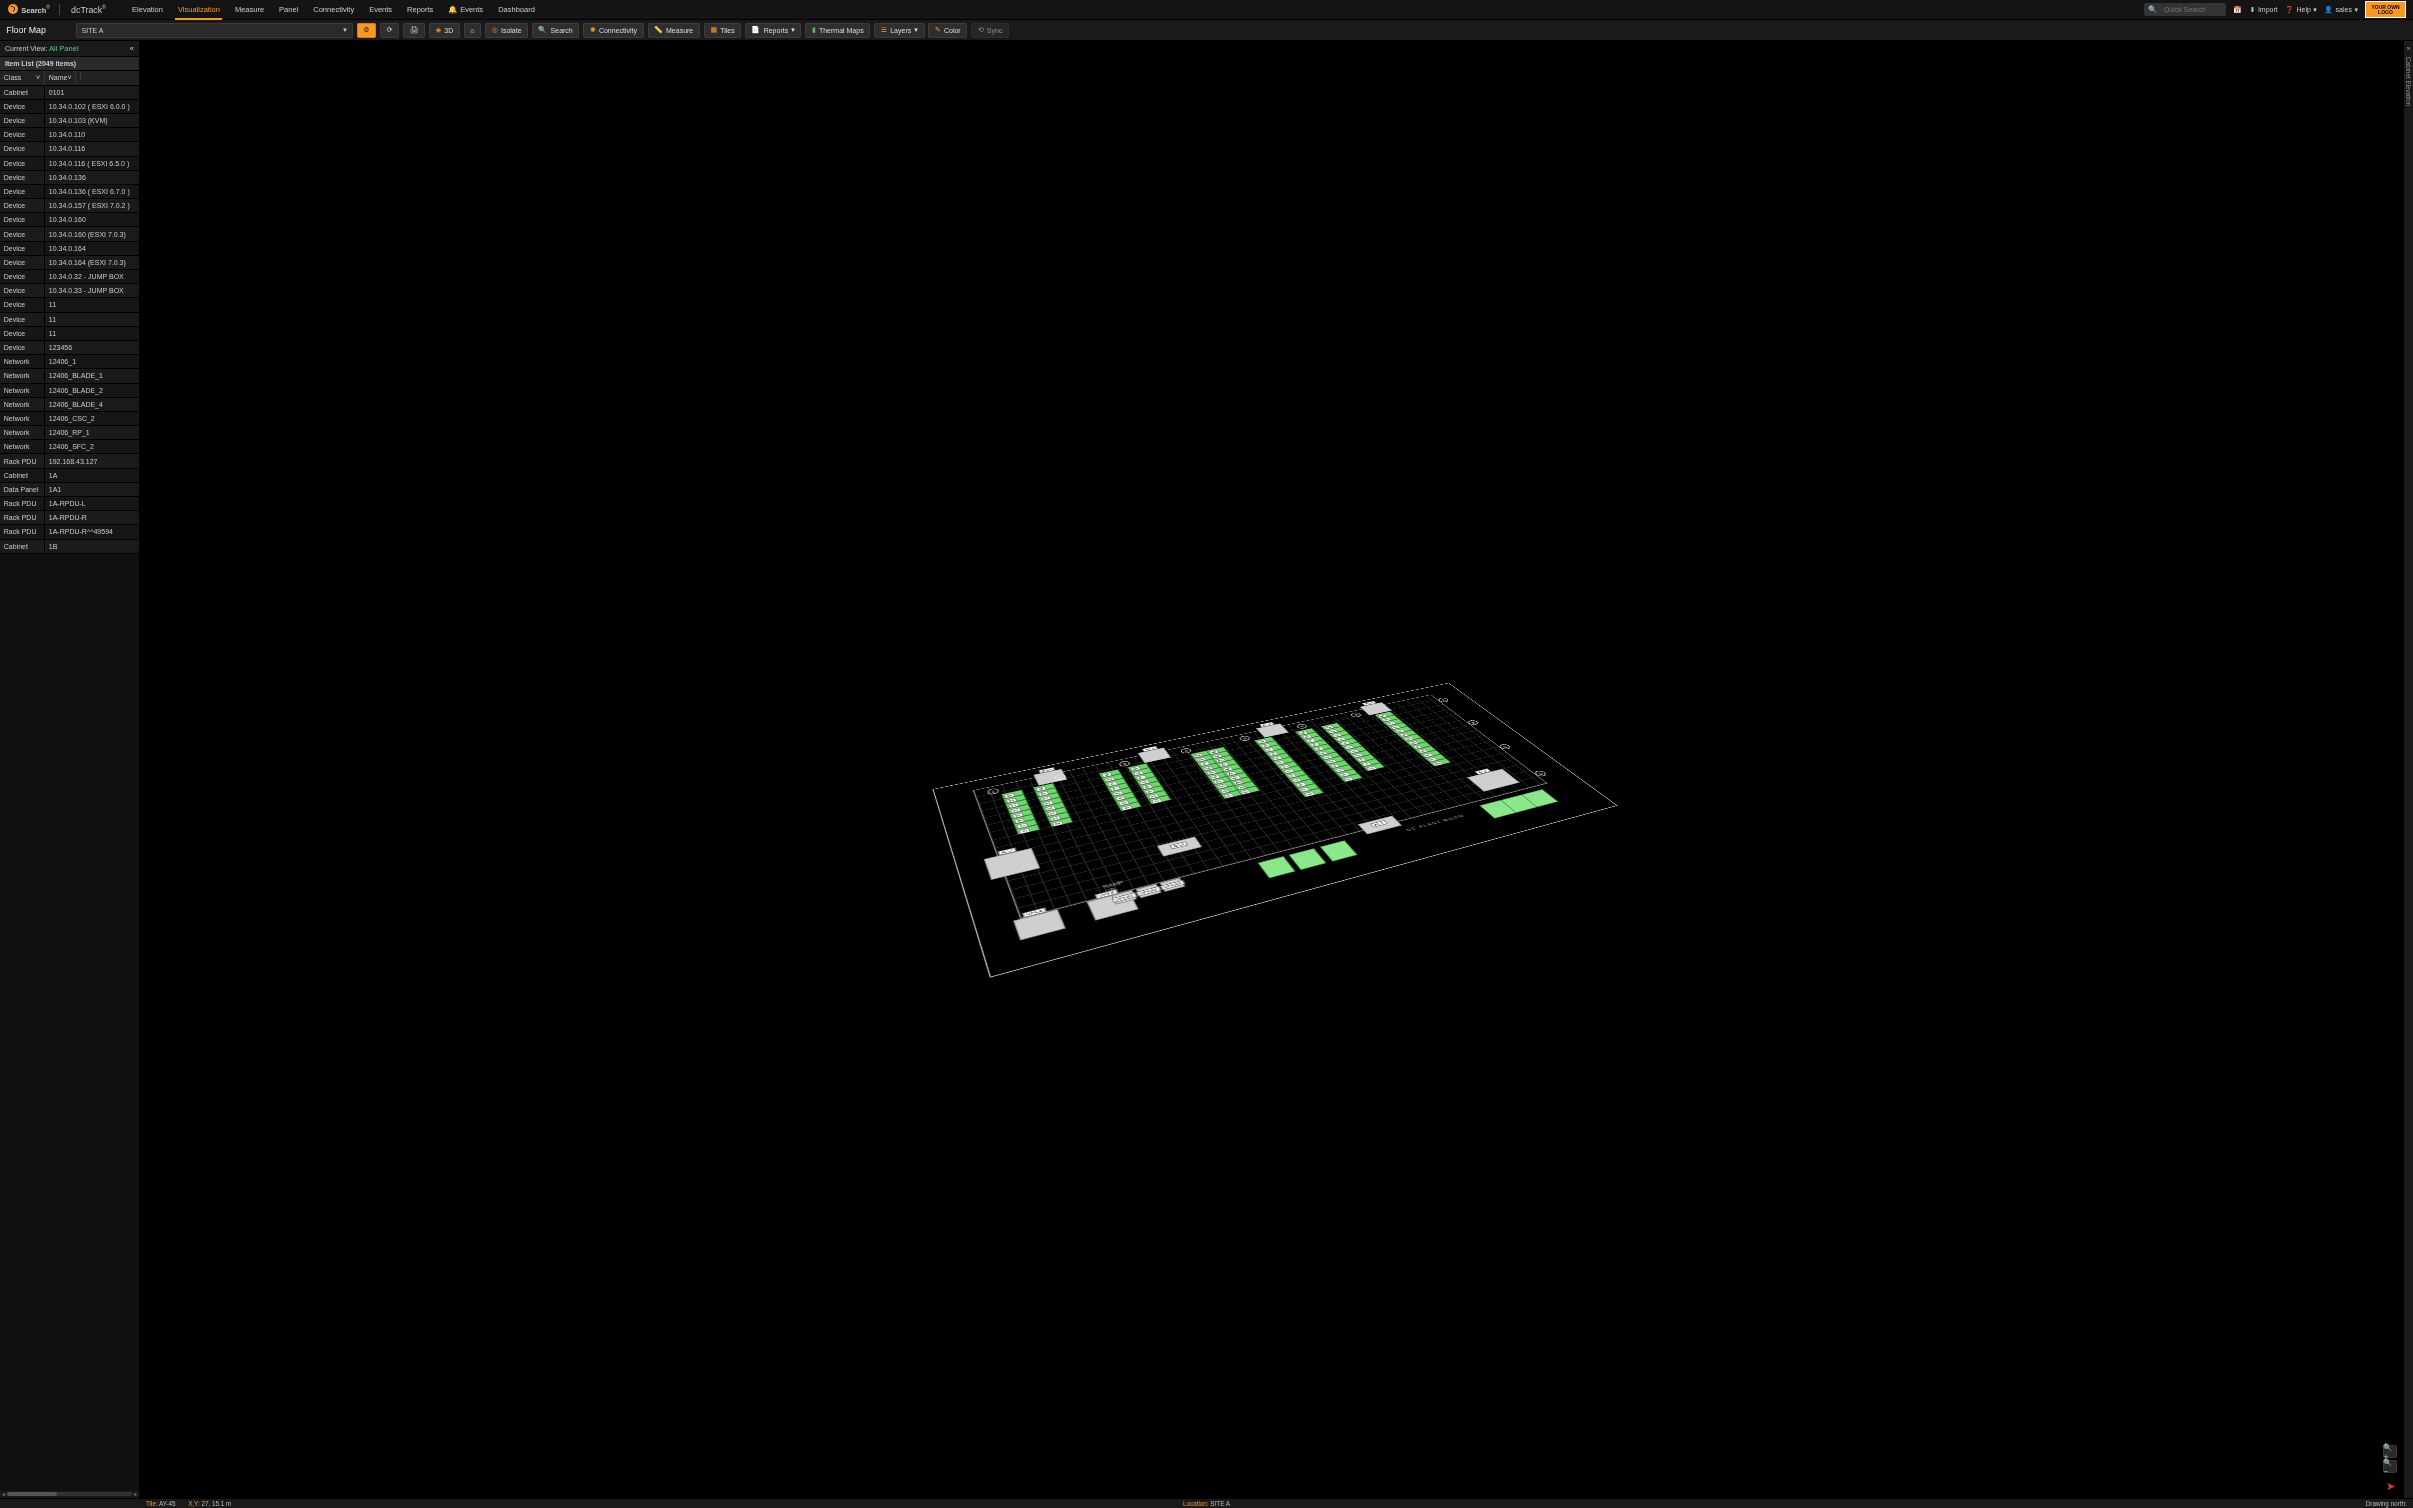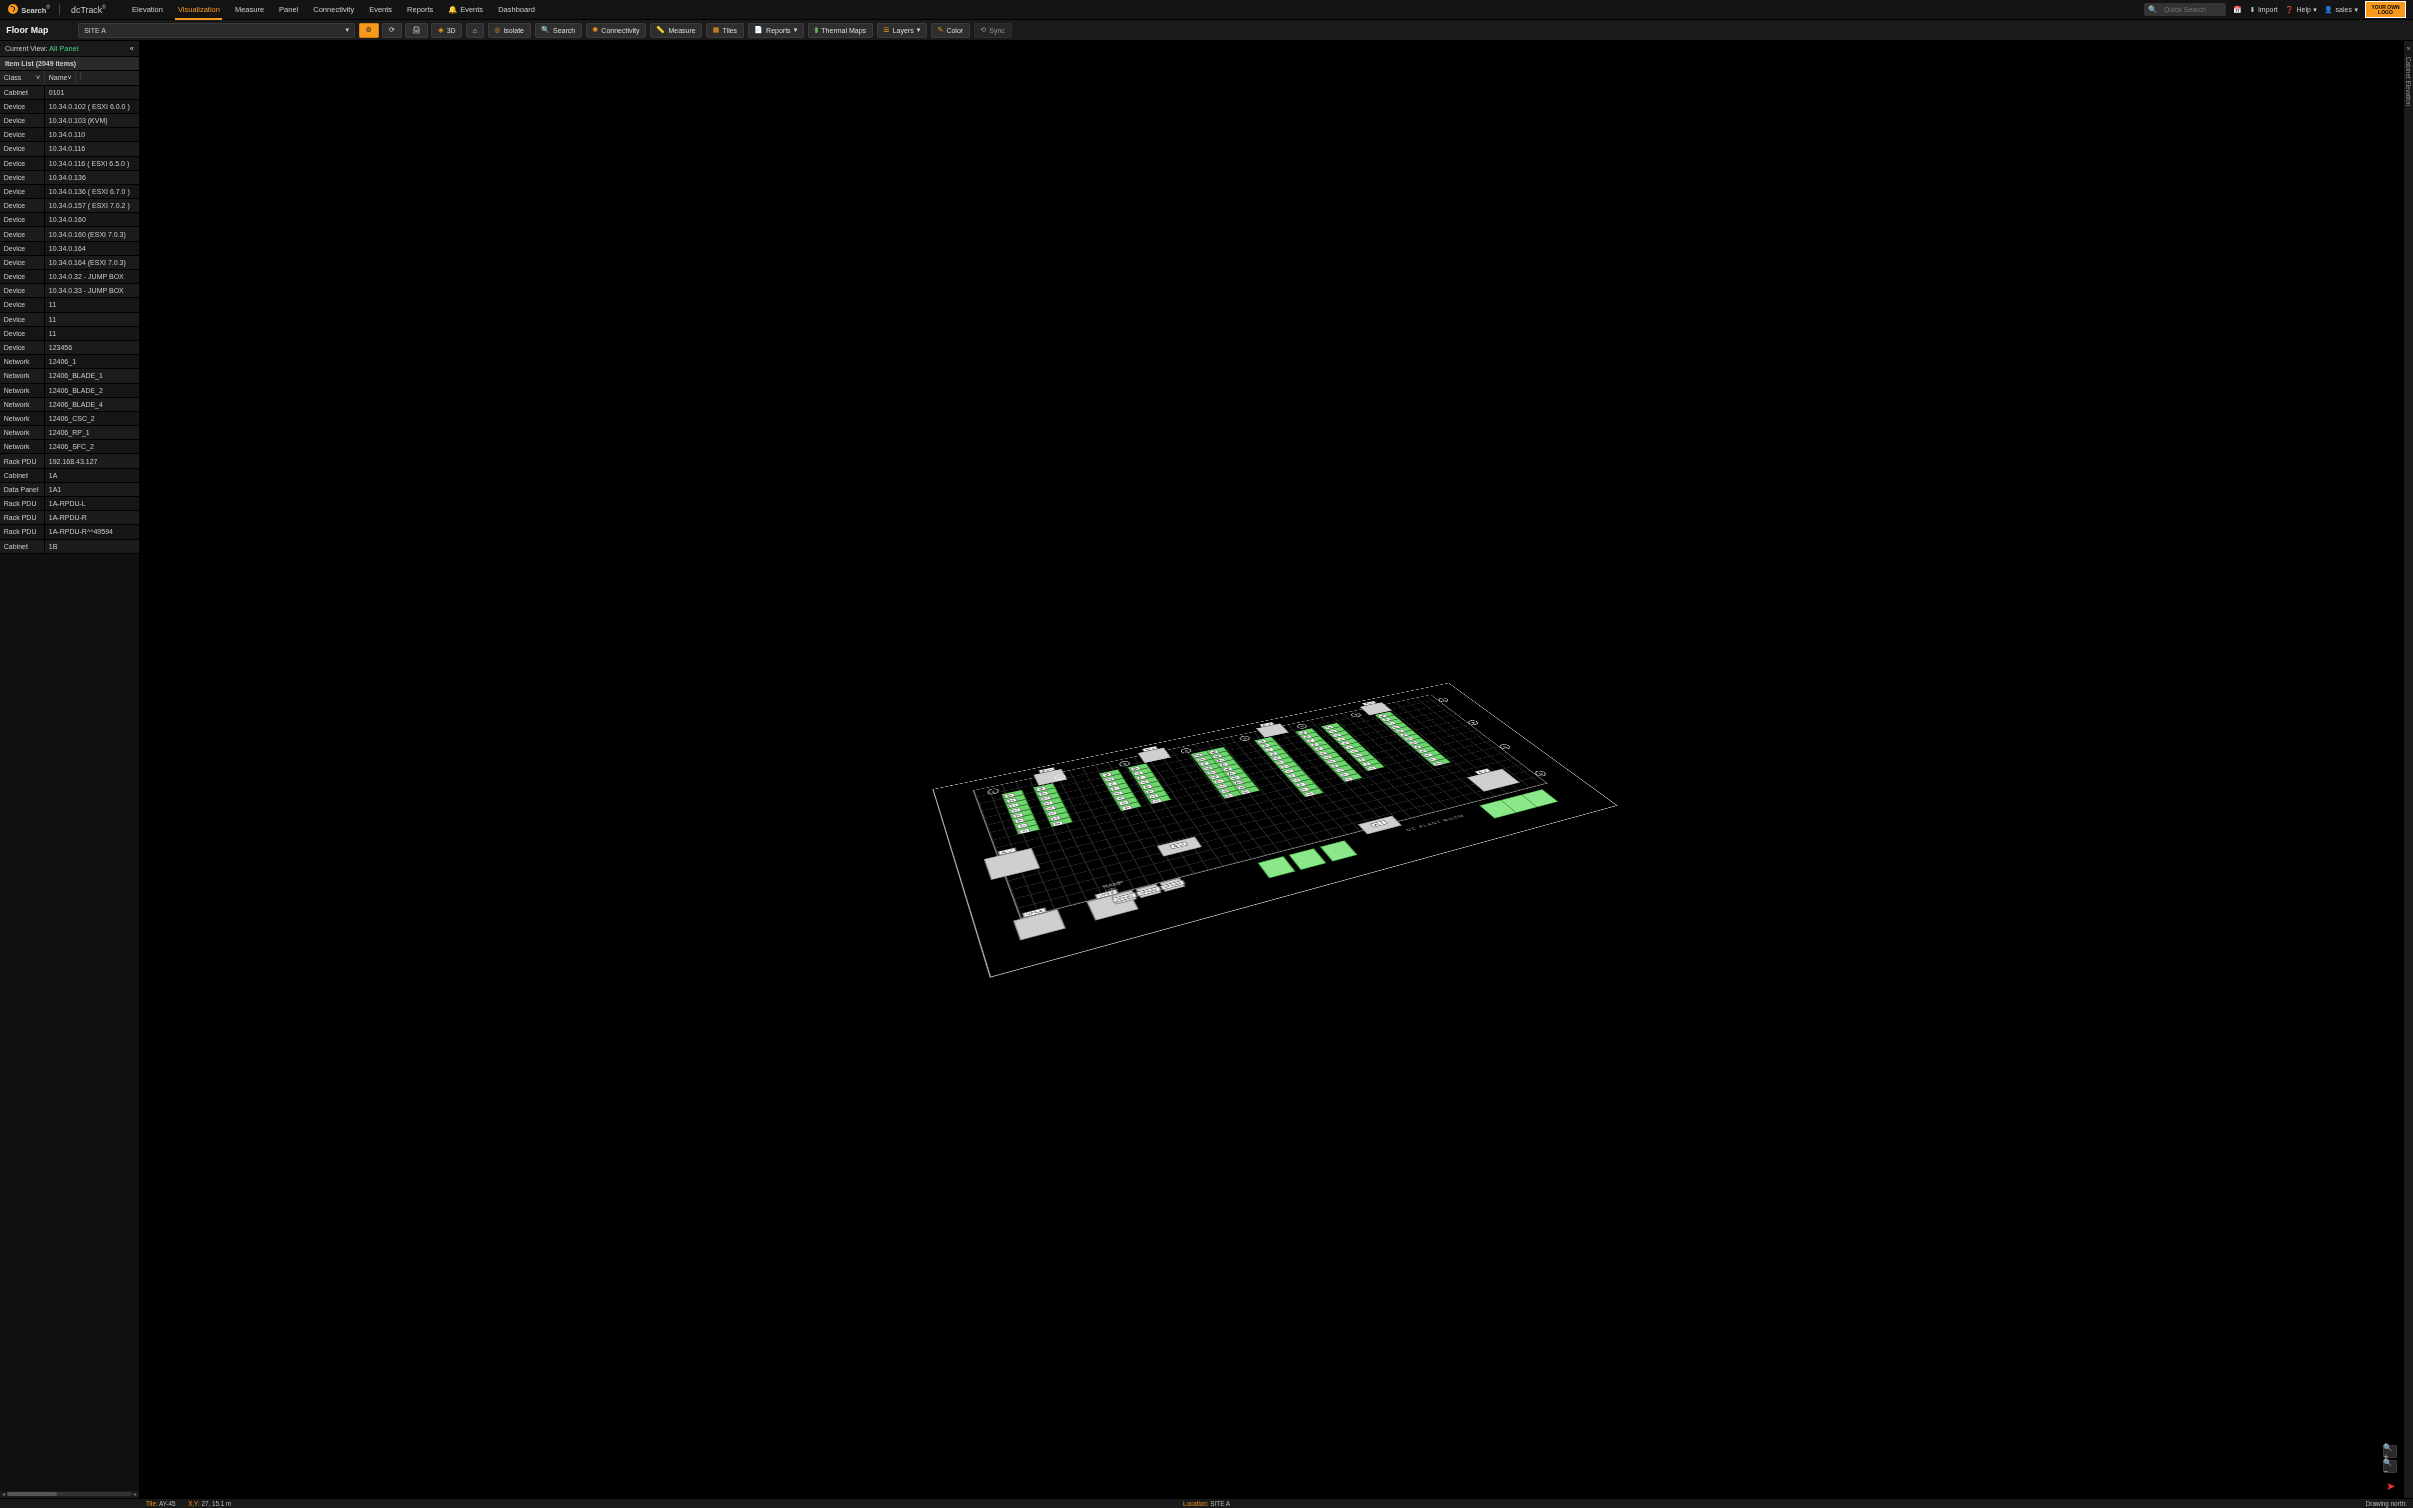--- a/index.html
+++ b/index.html
@@ -34,21 +34,21 @@
   .nav-item .bell{color:#e33;margin-right:2.5px}
   .nav-spacer{flex:1}
   .quicksearch{display:flex;align-items:center;background:#333;border-radius:1.9px;padding:1.9px 5px;gap:3.8px;width:82px}
   .quicksearch input{background:transparent;border:none;outline:none;color:var(--text);width:100%;font-size:7px}
   .right-tools{display:flex;align-items:center;gap:7.5px;margin-left:7.5px}
   .right-tools .tool{cursor:pointer;color:var(--text);display:flex;align-items:center;gap:2.5px;font-size:7px}
   .logo-btn{background:var(--accent);color:#000;font-weight:bold;font-size:5px;line-height:1;padding:2.5px 5px;border:0.6px solid #fff;text-align:center;cursor:pointer}
 
   
   .subnav{height:21.4px;background:#1a1a1a;border-bottom:0.6px solid #000;display:flex;align-items:center;padding:0 6.3px;gap:3.8px}
-  .subnav-title{font-size:8.8px;font-weight:bold;margin-right:26px;color:#eee}
+  .subnav-title{font-size:8.8px;font-weight:normal;margin-right:26px;color:#eee}
   .site-select{flex:0 0 277px;background:#2a2a2a;border:0.6px solid #3a3a3a;border-radius:1.3px;height:15px;display:flex;align-items:center;justify-content:space-between;padding:0 5px;font-size:7px;cursor:pointer}
   .tb-btn{height:15px;background:#2e2e2e;border:0.6px solid #3c3c3c;border-radius:1.3px;display:flex;align-items:center;padding:0 5.7px;gap:3.1px;cursor:pointer;font-size:7px;color:#ddd;white-space:nowrap}
   .tb-btn.orange{background:var(--accent);border-color:var(--accent-dark);color:#222}
   .i-accent{color:var(--accent)}
   .i-green{color:#5cb85c}
 
   
   .main{position:absolute;top:41px;bottom:10px;left:0;right:0;display:flex}
   .side{width:140px;background:#101010;border-right:0.6px solid #000;display:flex;flex-direction:column;position:relative}
   .side-head{background:#1a1a1a;padding:3.1px 5px;display:flex;align-items:center;justify-content:space-between;border-bottom:0.6px solid #000}

